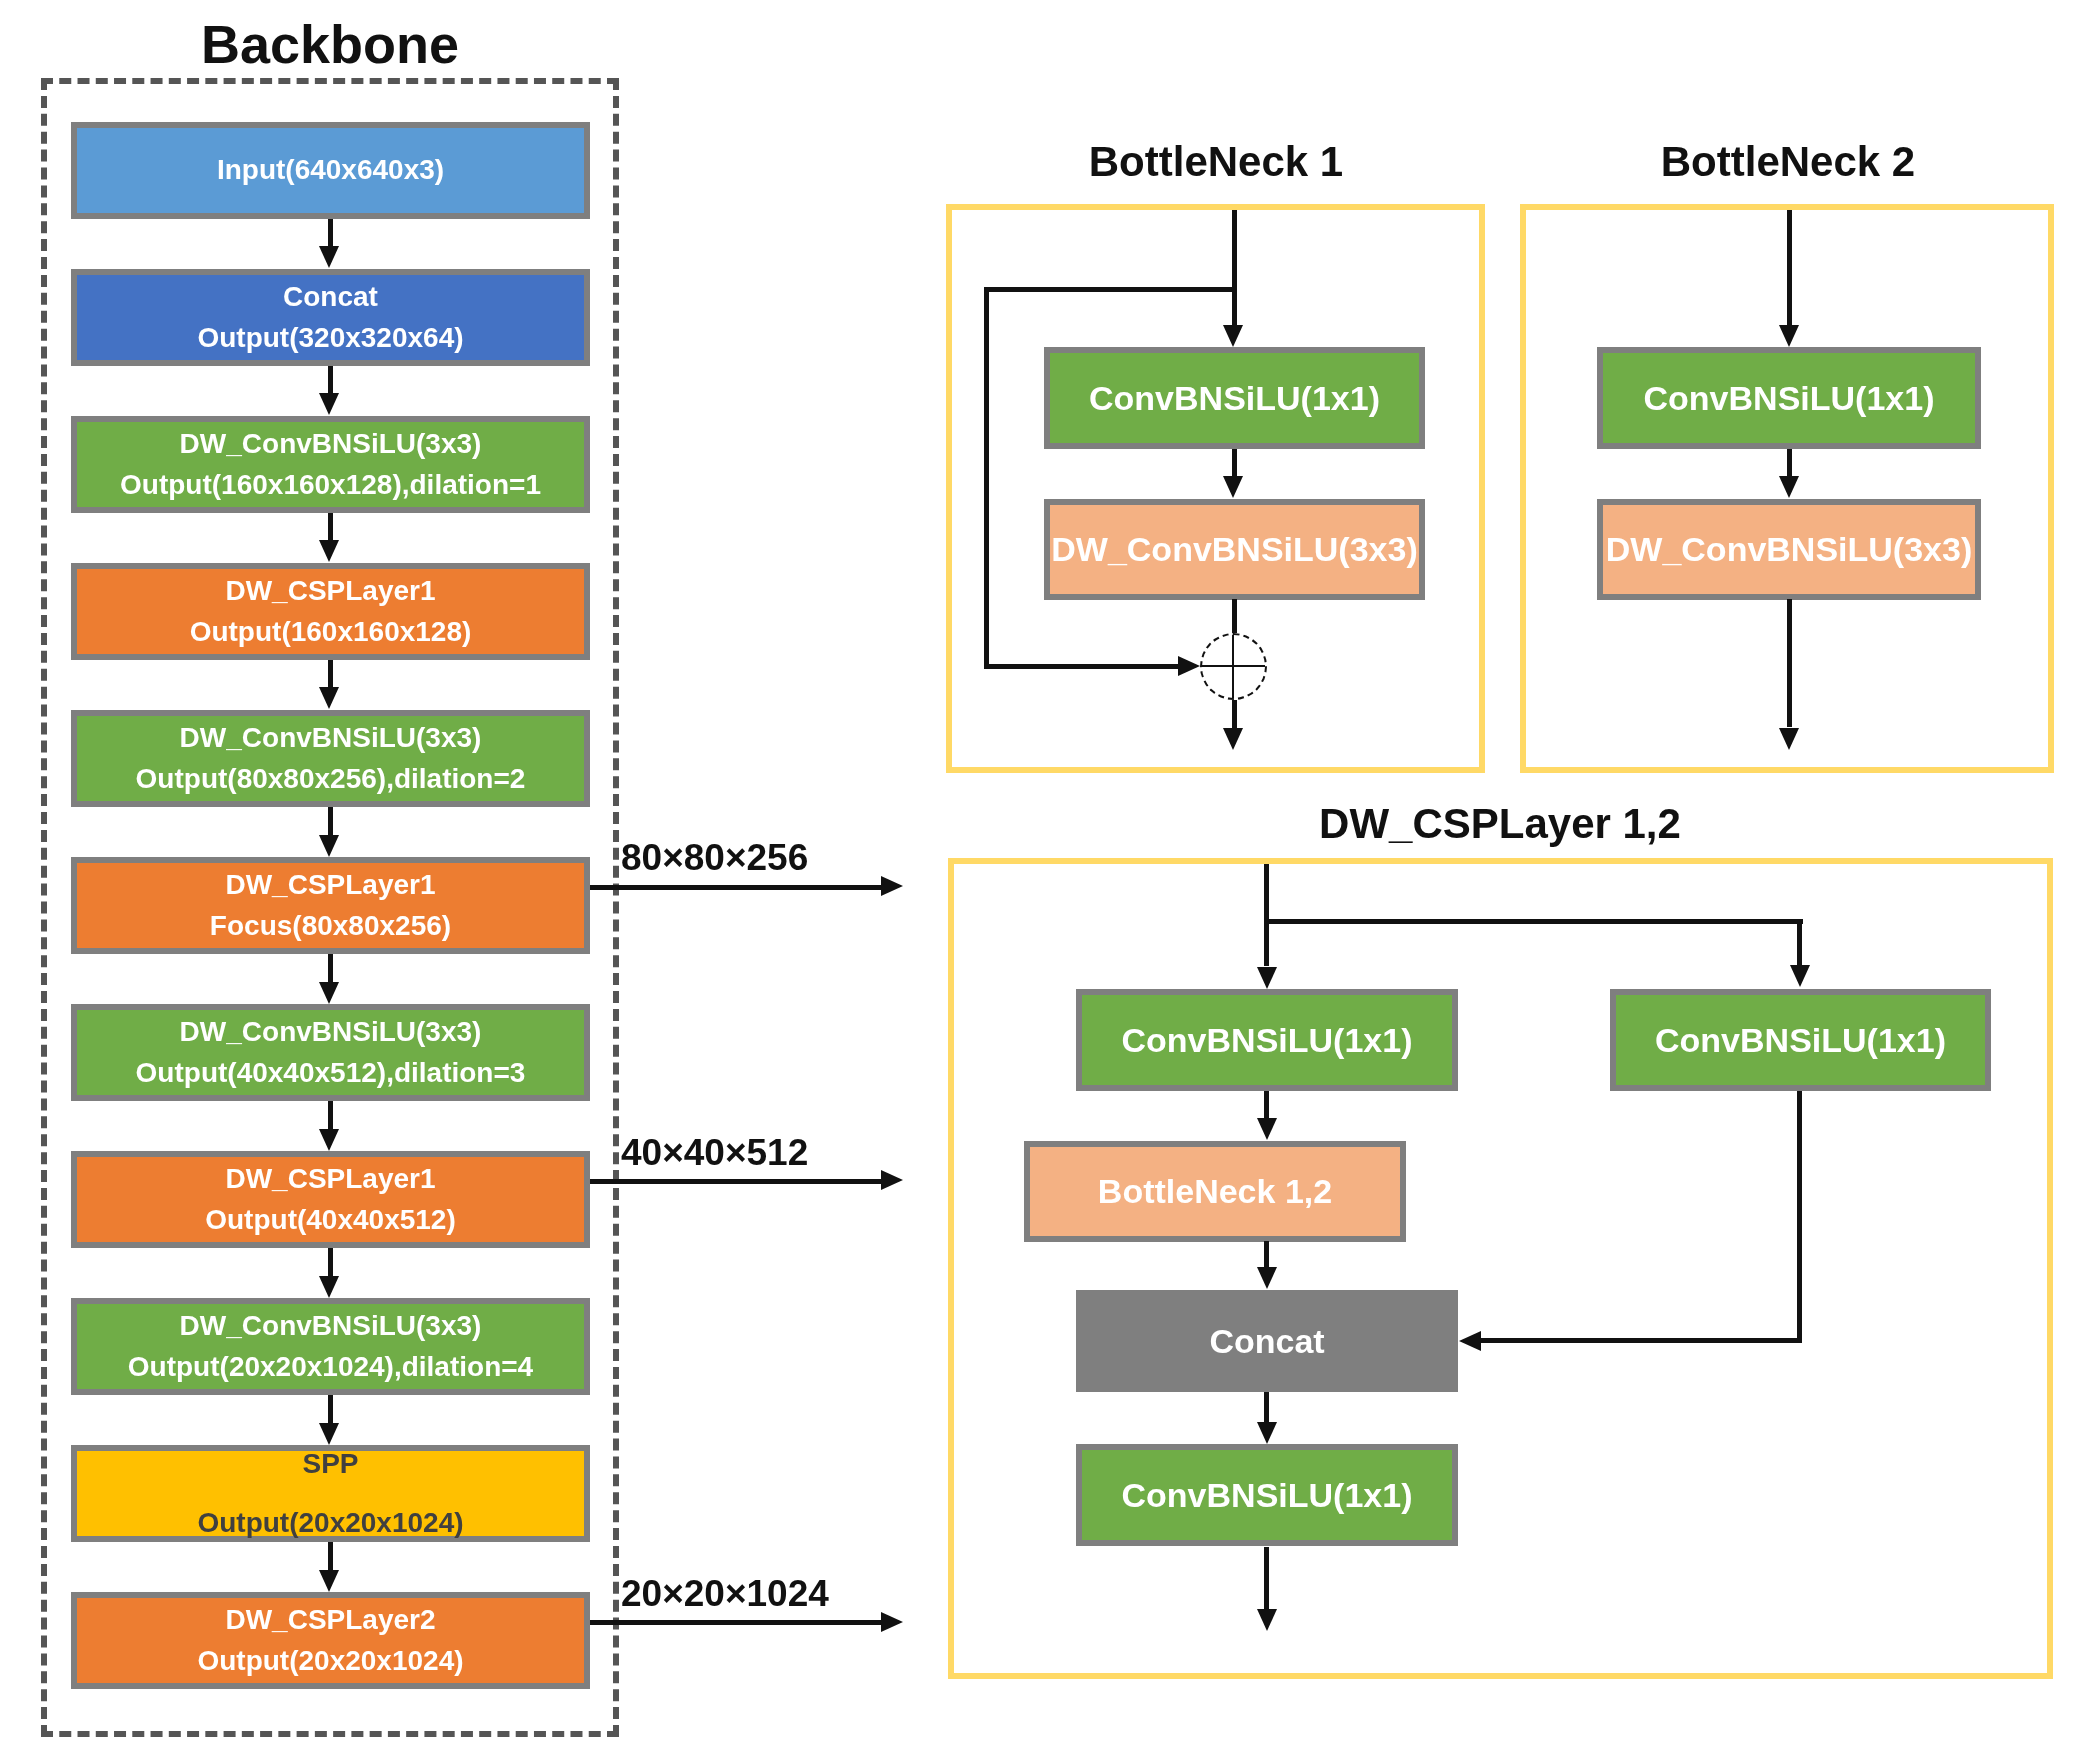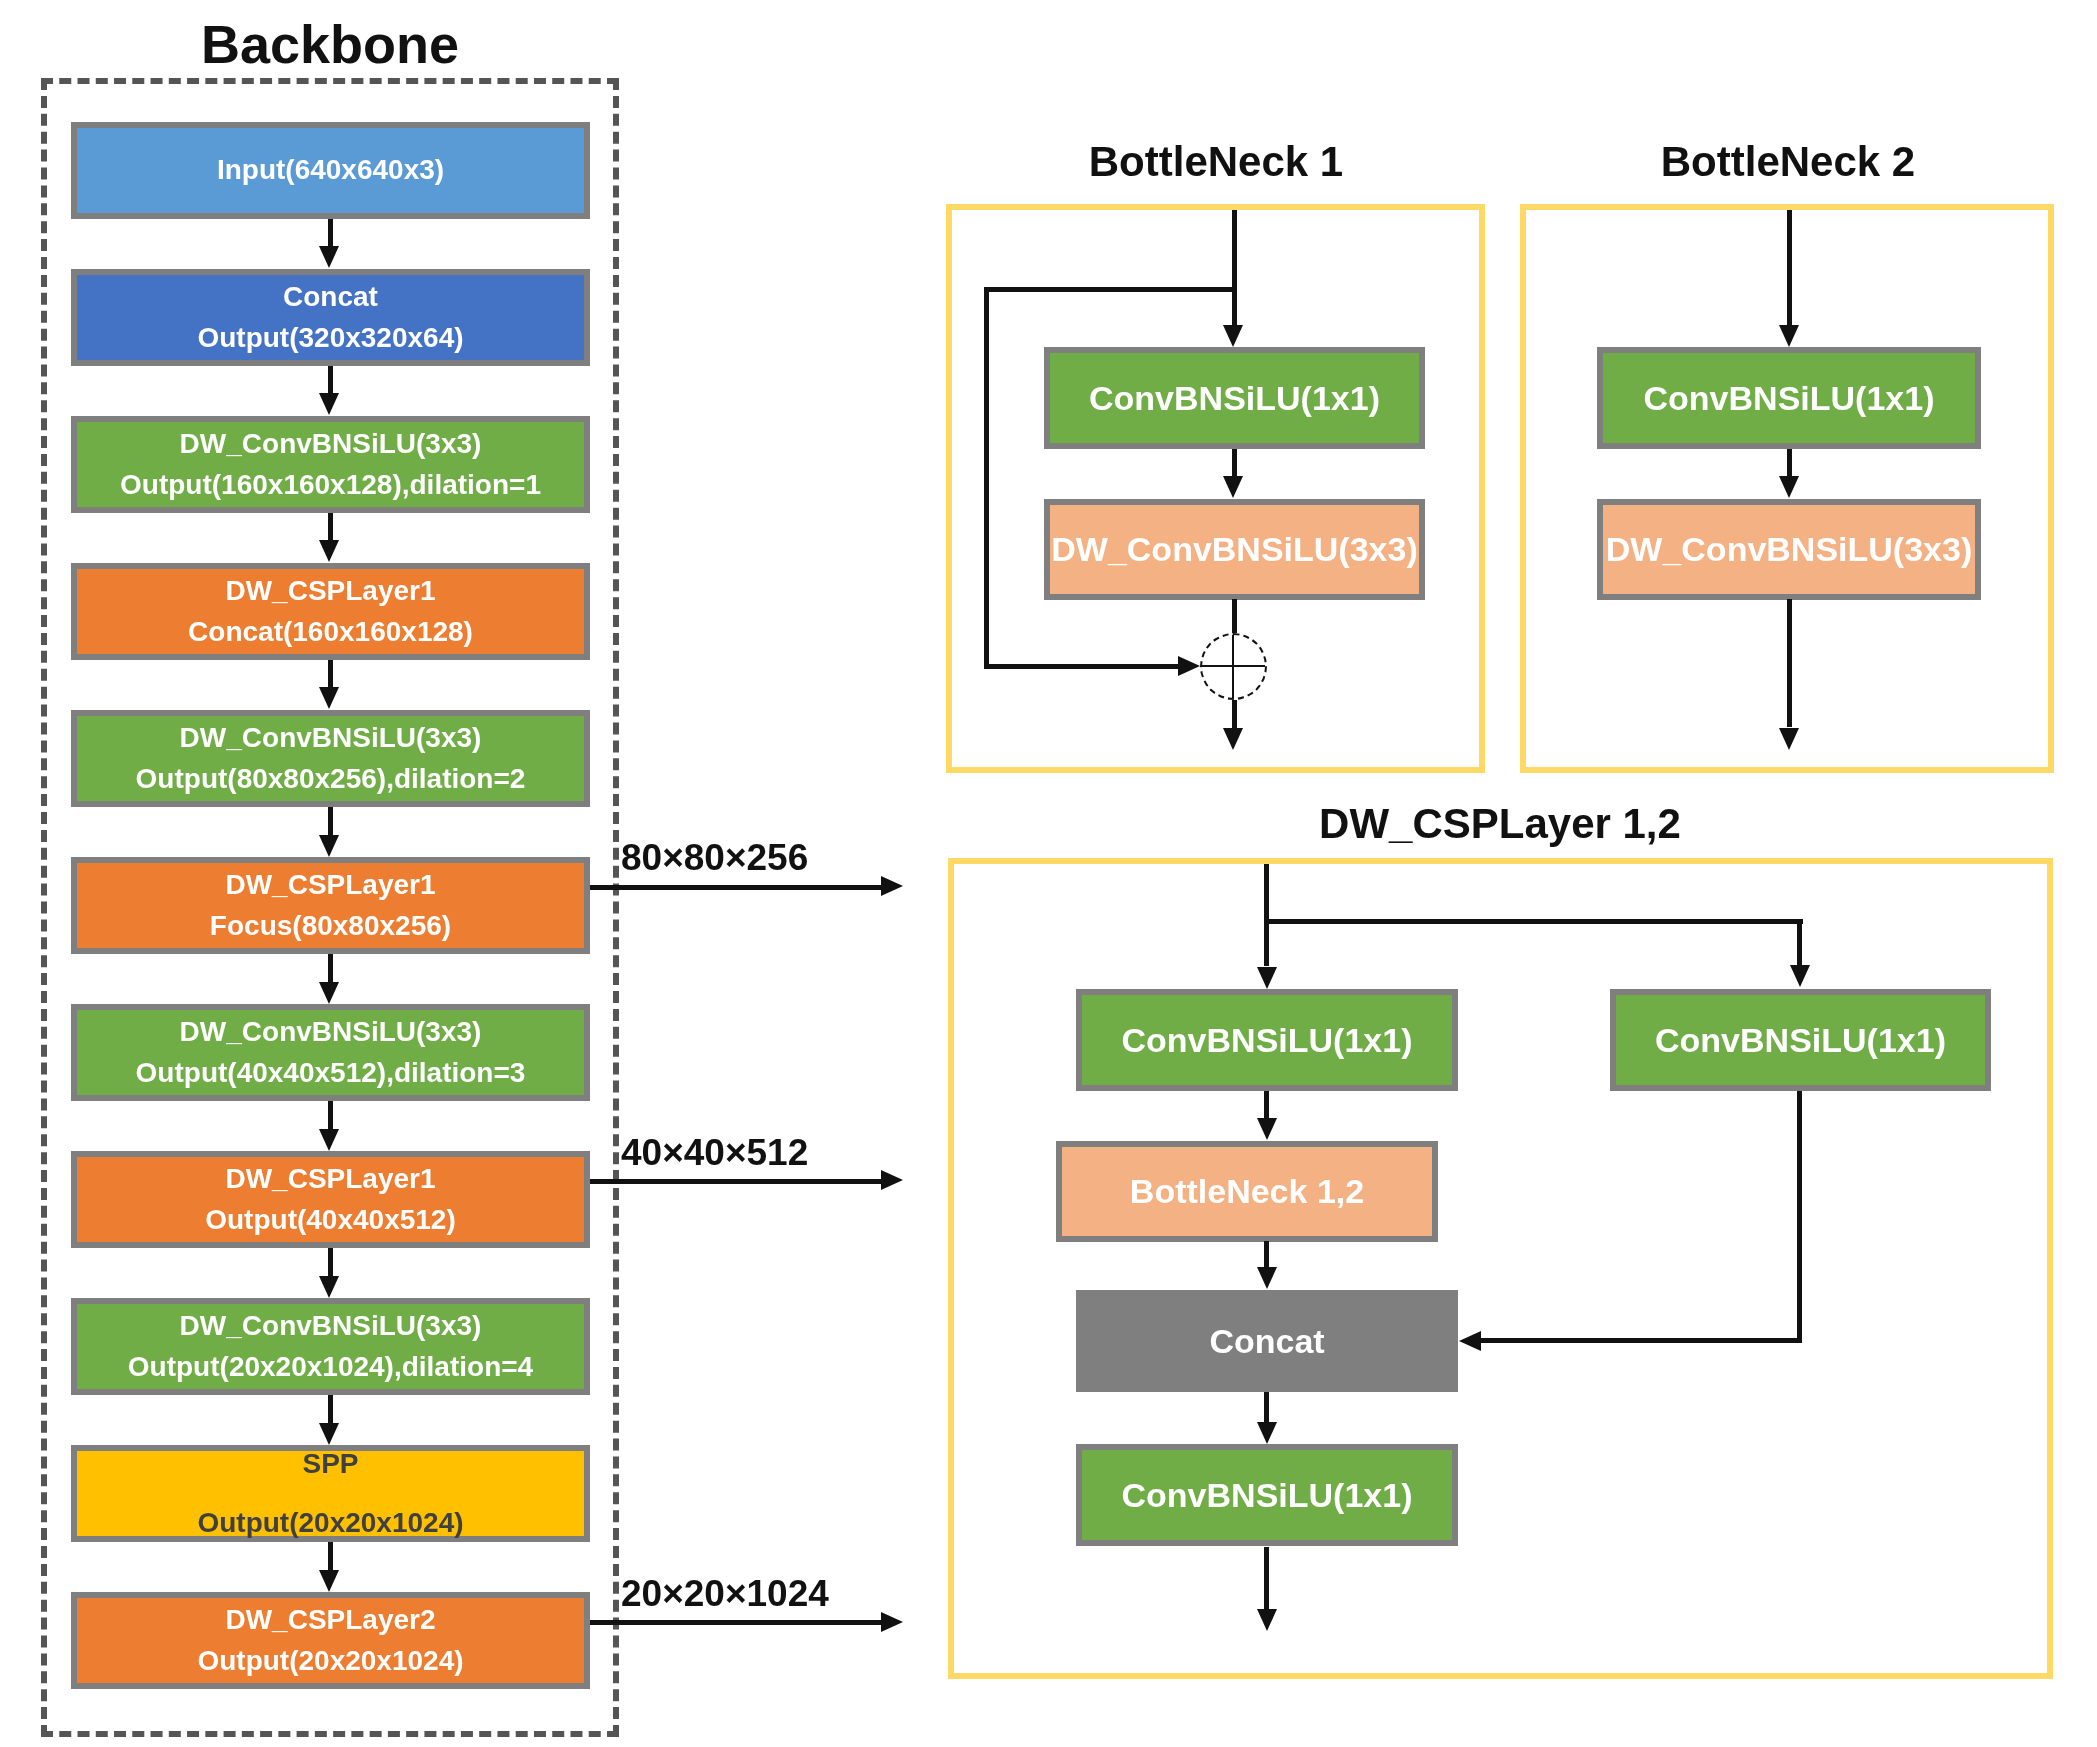--- a/index.html
+++ b/index.html
@@ -50,21 +50,21 @@
   <div class="node bb-node c-focus" style="top:269px;">
     <span>Concat</span>
     <span>Output(320x320x64)</span>
   </div>
   <div class="node bb-node c-conv" style="top:416px;">
     <span>DW_ConvBNSiLU(3x3)</span>
     <span>Output(160x160x128),dilation=1</span>
   </div>
   <div class="node bb-node c-csp" style="top:563px;">
     <span>DW_CSPLayer1</span>
-    <span>Concat(160x160x128)</span>
+    <span>Output(160x160x128)</span>
   </div>
   <div class="node bb-node c-conv" style="top:710px;">
     <span>DW_ConvBNSiLU(3x3)</span>
     <span>Output(80x80x256),dilation=2</span>
   </div>
   <div class="node bb-node c-csp" style="top:857px;">
     <span>DW_CSPLayer1</span>
     <span>Focus(80x80x256)</span>
   </div>
   <div class="node bb-node c-conv" style="top:1004px;">
@@ -181,21 +181,21 @@
   <div class="vline" style="left:1797px;top:919px;height:46px;"></div>
   <div class="ah-down" style="left:1790px;top:965px;"></div>
 
   <div class="node big-node c-conv" style="left:1076px;top:989px;width:382px;height:102px;">
     <span>ConvBNSiLU(1x1)</span>
   </div>
 
   <div class="vline" style="left:1264px;top:1091px;height:27px;"></div>
   <div class="ah-down" style="left:1257px;top:1118px;"></div>
 
-  <div class="node big-node c-salmon" style="left:1056px;top:1141px;width:382px;height:101px;">
+  <div class="node big-node c-salmon" style="left:1024px;top:1141px;width:382px;height:101px;">
     <span>BottleNeck 1,2</span>
   </div>
 
   <div class="vline" style="left:1264px;top:1241px;height:26px;"></div>
   <div class="ah-down" style="left:1257px;top:1267px;"></div>
 
   <div class="node big-node c-gray" style="left:1076px;top:1290px;width:382px;height:102px;">
     <span>Concat</span>
   </div>
 

